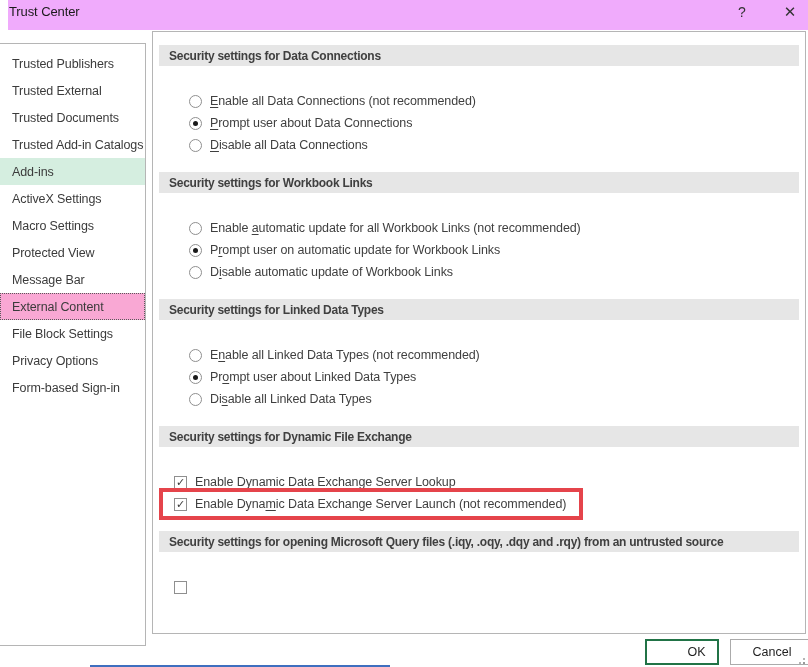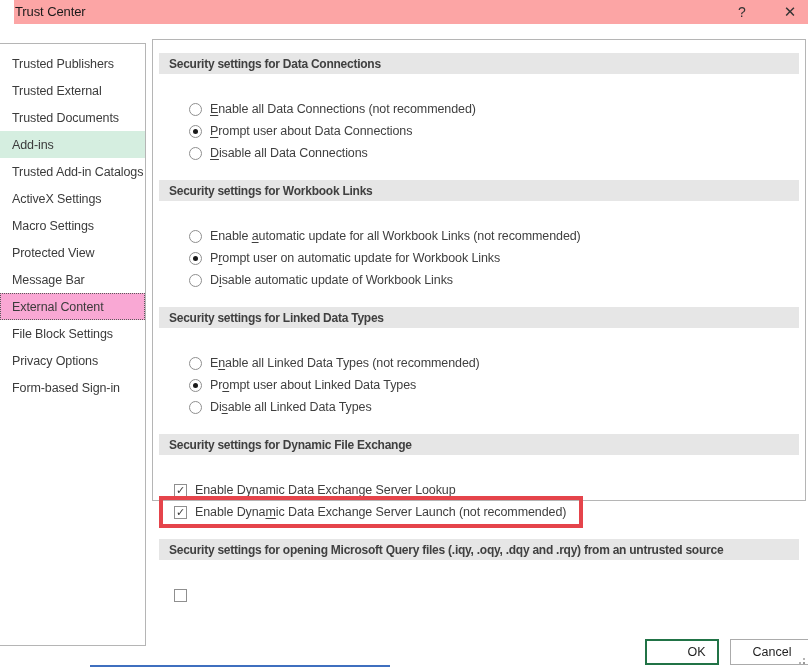--- a/index.html
+++ b/index.html
@@ -5,35 +5,35 @@
   html,body{margin:0;padding:0;}
   body{
     width:808px;height:667px;position:relative;overflow:hidden;
     background:#ffffff;
     font-family:"Liberation Sans", sans-serif;
     font-size:12.5px;color:#3f3f3f;letter-spacing:-0.1px;
     -webkit-font-smoothing:antialiased;
   }
   .dialog{position:absolute;inset:0;background:#fff;}
   
-  .titlebar{position:absolute;top:0;left:14px;right:0;height:24px;background:#fca5a5;}
+  .titlebar{position:absolute;top:0;left:8px;right:0;height:30px;background:#f0abfc;}
   .title{position:absolute;left:1px;top:4px;font-size:13px;color:#1a1a1a;}
   .tb-btn{position:absolute;top:1px;width:28px;height:22px;display:flex;align-items:center;justify-content:center;
           color:#333;cursor:pointer;background:transparent;border:none;font-family:"Liberation Sans",sans-serif;}
   .help{right:52px;font-size:14px;}
   .close{right:4px;font-size:15px;font-weight:300;}
   
   .sidebar{position:absolute;left:-1px;top:43px;width:147px;height:603px;
            border:1px solid #b5b5b5;background:#fff;box-sizing:border-box;padding-top:6px;}
   .side-item{height:27px;display:flex;align-items:center;padding-left:12px;color:#3b3b3b;cursor:pointer;}
   .side-item.hover{background:#d5eee0;}
   .side-item.selected{background:#f9a8d4;outline:1px dotted #5a5a5a;outline-offset:-1px;}
   
-  .main{position:absolute;left:152px;top:31px;width:654px;height:462px;
-        border:1px solid #b5b5b5;background:#fff;box-sizing:border-box;margin-top:8px;}
+  .main{position:absolute;left:152px;top:31px;width:654px;height:603px;
+        border:1px solid #b5b5b5;background:#fff;box-sizing:border-box;}
   .section-header{margin:16px 6px 0 6px;background:#e6e6e6;color:#404040;font-weight:bold;
                   font-size:12px;letter-spacing:-0.25px;padding:4px 6px 3px 10px;white-space:nowrap;overflow:hidden;}
   .section:first-child .section-header{margin-top:13px;}
   .option-list{padding-top:24px;}
   .option-row{height:22px;display:flex;align-items:center;position:relative;cursor:pointer;}
   .option-row.radio{padding-left:36px;}
   .option-row.checkbox{padding-left:21px;}
   .ctrl{width:13px;height:13px;box-sizing:border-box;border:1px solid #8f8f8f;background:#fff;
         margin-right:8px;flex:0 0 auto;position:relative;}
   .ctrl.radio{border-radius:50%;}
@@ -67,25 +67,25 @@
   <div class="sidebar">
       <div class="side-item">
     <span>Trusted Publishers</span>
   </div>
       <div class="side-item">
     <span>Trusted External</span>
   </div>
       <div class="side-item">
     <span>Trusted Documents</span>
   </div>
+      <div class="side-item">
+    <span>Trusted Add-in Catalogs</span>
+  </div>
       <div class="side-item hover">
     <span>Add-ins</span>
-  </div>
-      <div class="side-item">
-    <span>Trusted Add-in Catalogs</span>
   </div>
       <div class="side-item">
     <span>ActiveX Settings</span>
   </div>
       <div class="side-item">
     <span>Macro Settings</span>
   </div>
       <div class="side-item">
     <span>Protected View</span>
   </div>

